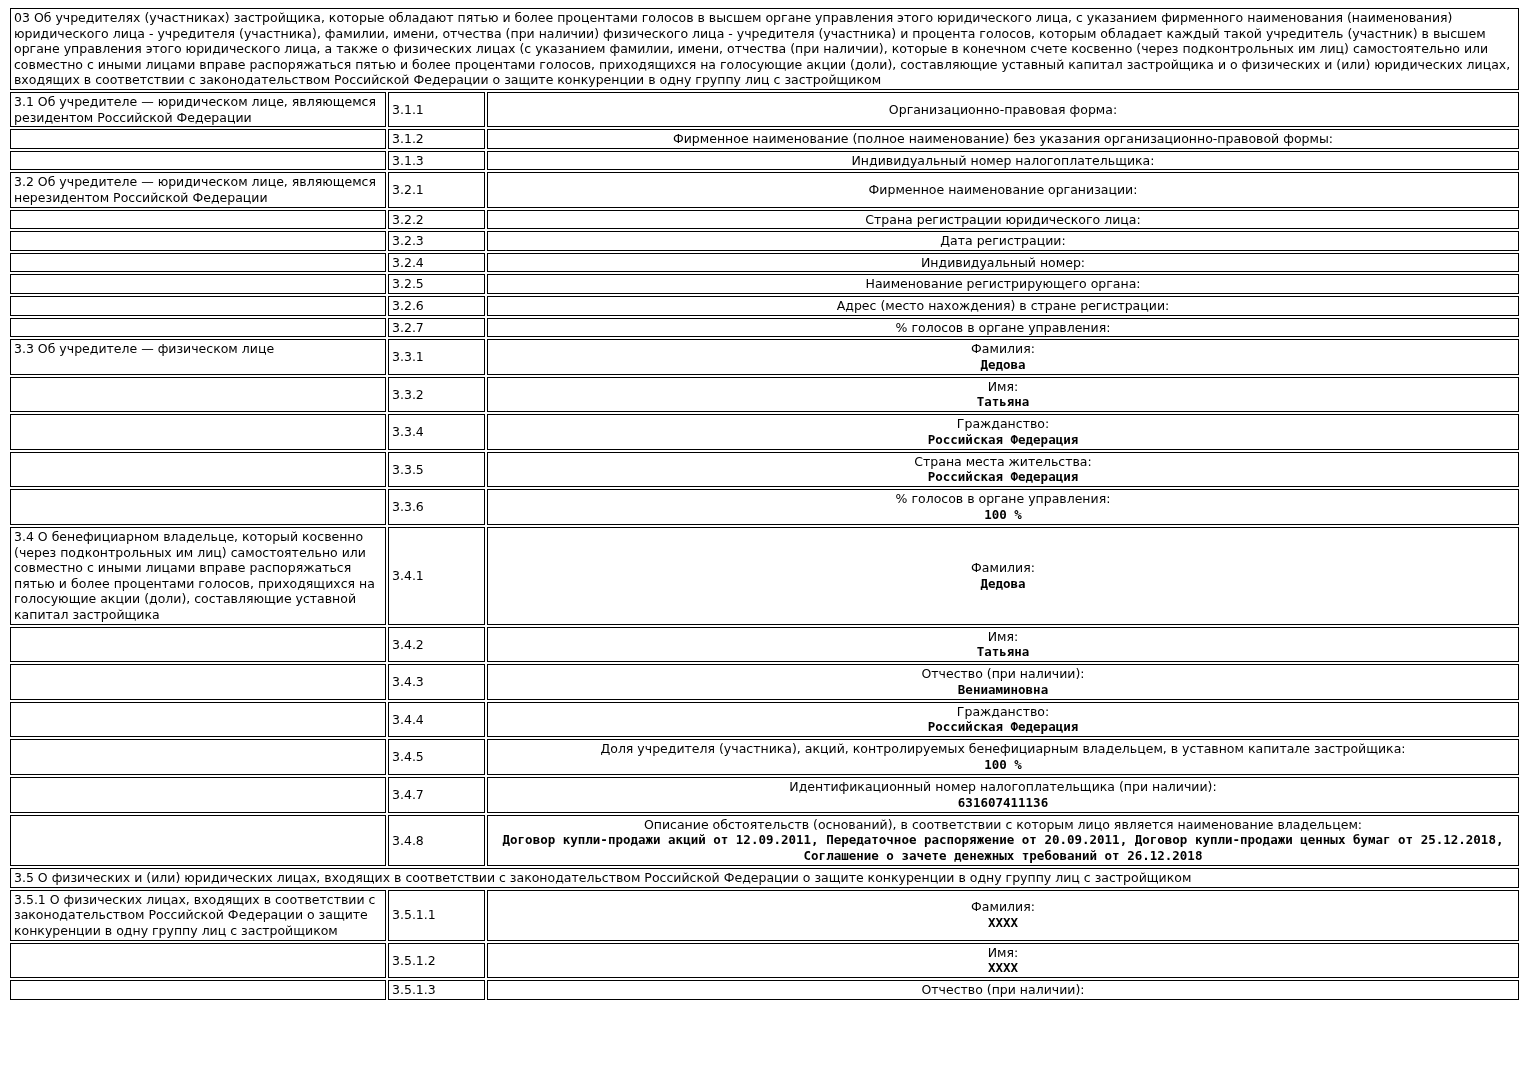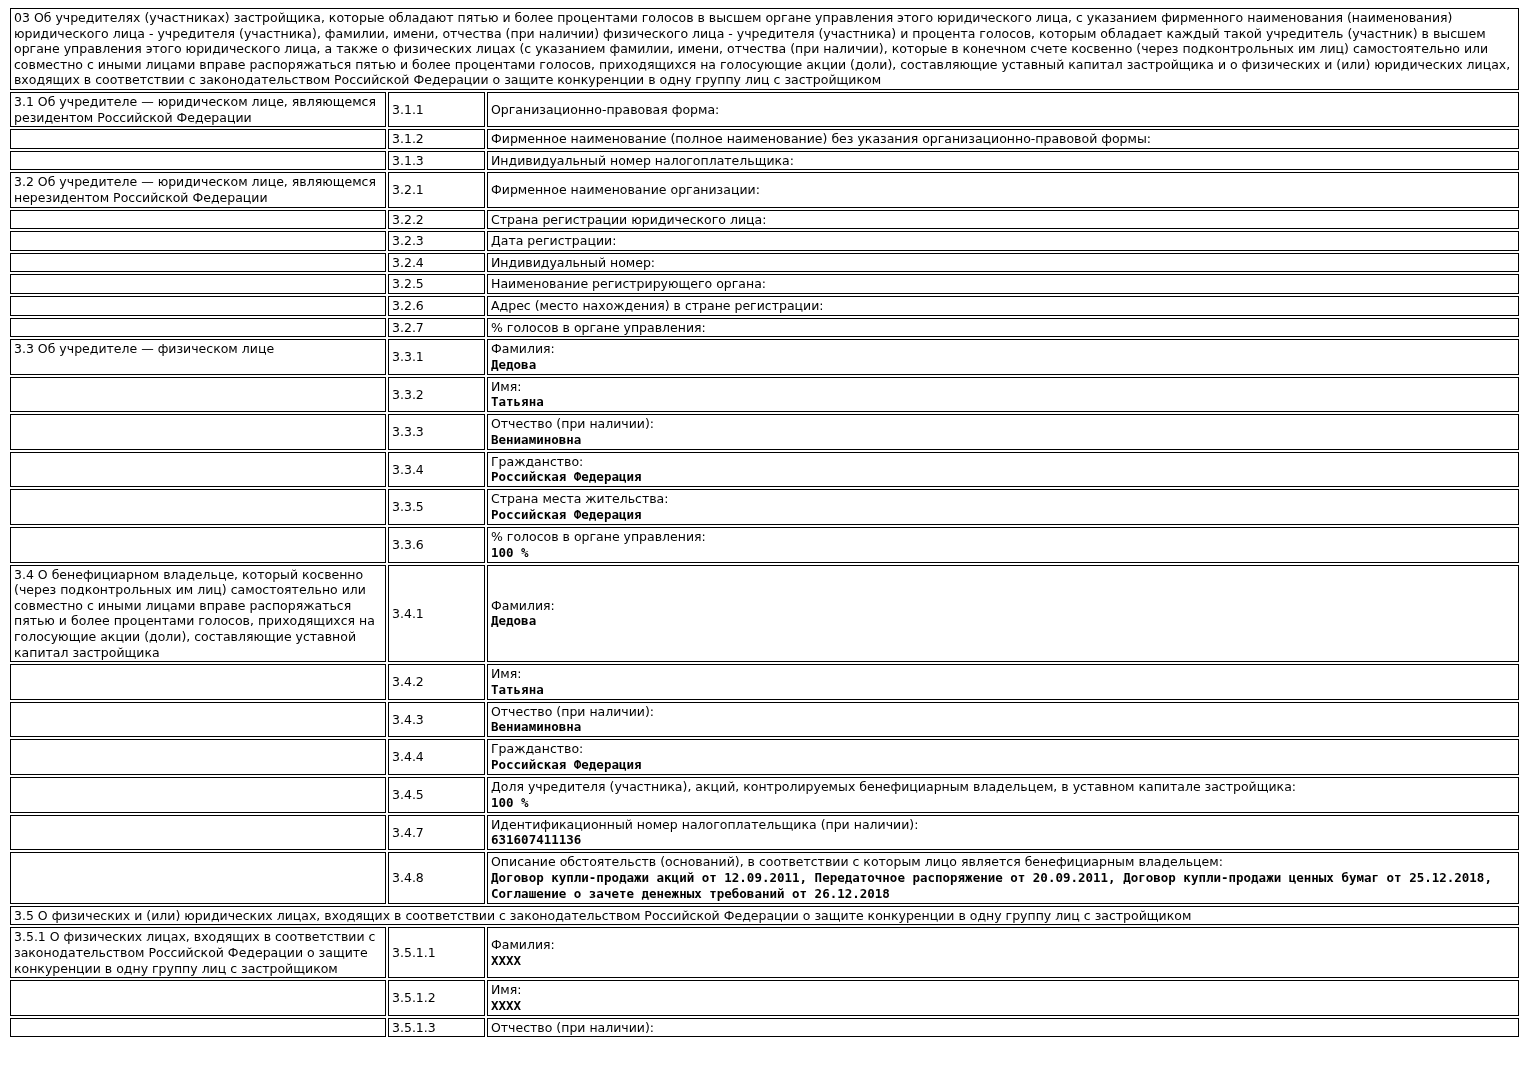--- a/index.html
+++ b/index.html
@@ -32,20 +32,21 @@
     vertical-align: top;
   }
   td.desc-cell {
     vertical-align: top;
   }
   td.num-cell {
     vertical-align: middle;
   }
   td.field-cell {
     vertical-align: middle;
+    text-align: center;
   }
   td.full-cell {
     vertical-align: middle;
   }
   .field-label {
     line-height: 15.6px;
   }
   .field-value {
     font-family: "DejaVu Sans Mono", monospace;
     font-weight: bold;
@@ -152,103 +153,95 @@
         <tr>
           <td class="cell desc-cell"></td>
           <td class="cell num-cell">3.3.2</td>
           <td class="cell field-cell">
             <div class="field-label">Имя:</div>
             <div class="field-value">Татьяна</div>
           </td>
         </tr>
         <tr>
           <td class="cell desc-cell"></td>
-          <td class="cell num-cell">3.3.3</td>
+          <td class="cell num-cell">3.3.4</td>
+          <td class="cell field-cell">
+            <div class="field-label">Гражданство:</div>
+            <div class="field-value">Российская Федерация</div>
+          </td>
+        </tr>
+        <tr>
+          <td class="cell desc-cell"></td>
+          <td class="cell num-cell">3.3.5</td>
+          <td class="cell field-cell">
+            <div class="field-label">Страна места жительства:</div>
+            <div class="field-value">Российская Федерация</div>
+          </td>
+        </tr>
+        <tr>
+          <td class="cell desc-cell"></td>
+          <td class="cell num-cell">3.3.6</td>
+          <td class="cell field-cell">
+            <div class="field-label">% голосов в органе управления:</div>
+            <div class="field-value">100 %</div>
+          </td>
+        </tr>
+        <tr>
+          <td class="cell desc-cell">3.4 О бенефициарном владельце, который косвенно (через подконтрольных им лиц) самостоятельно или совместно с иными лицами вправе распоряжаться пятью и более процентами голосов, приходящихся на голосующие акции (доли), составляющие уставной капитал застройщика</td>
+          <td class="cell num-cell">3.4.1</td>
+          <td class="cell field-cell">
+            <div class="field-label">Фамилия:</div>
+            <div class="field-value">Дедова</div>
+          </td>
+        </tr>
+        <tr>
+          <td class="cell desc-cell"></td>
+          <td class="cell num-cell">3.4.2</td>
+          <td class="cell field-cell">
+            <div class="field-label">Имя:</div>
+            <div class="field-value">Татьяна</div>
+          </td>
+        </tr>
+        <tr>
+          <td class="cell desc-cell"></td>
+          <td class="cell num-cell">3.4.3</td>
           <td class="cell field-cell">
             <div class="field-label">Отчество (при наличии):</div>
             <div class="field-value">Вениаминовна</div>
           </td>
         </tr>
         <tr>
           <td class="cell desc-cell"></td>
-          <td class="cell num-cell">3.3.4</td>
+          <td class="cell num-cell">3.4.4</td>
           <td class="cell field-cell">
             <div class="field-label">Гражданство:</div>
             <div class="field-value">Российская Федерация</div>
           </td>
         </tr>
         <tr>
           <td class="cell desc-cell"></td>
-          <td class="cell num-cell">3.3.5</td>
-          <td class="cell field-cell">
-            <div class="field-label">Страна места жительства:</div>
-            <div class="field-value">Российская Федерация</div>
-          </td>
-        </tr>
-        <tr>
-          <td class="cell desc-cell"></td>
-          <td class="cell num-cell">3.3.6</td>
-          <td class="cell field-cell">
-            <div class="field-label">% голосов в органе управления:</div>
-            <div class="field-value">100 %</div>
-          </td>
-        </tr>
-        <tr>
-          <td class="cell desc-cell">3.4 О бенефициарном владельце, который косвенно (через подконтрольных им лиц) самостоятельно или совместно с иными лицами вправе распоряжаться пятью и более процентами голосов, приходящихся на голосующие акции (доли), составляющие уставной капитал застройщика</td>
-          <td class="cell num-cell">3.4.1</td>
-          <td class="cell field-cell">
-            <div class="field-label">Фамилия:</div>
-            <div class="field-value">Дедова</div>
-          </td>
-        </tr>
-        <tr>
-          <td class="cell desc-cell"></td>
-          <td class="cell num-cell">3.4.2</td>
-          <td class="cell field-cell">
-            <div class="field-label">Имя:</div>
-            <div class="field-value">Татьяна</div>
-          </td>
-        </tr>
-        <tr>
-          <td class="cell desc-cell"></td>
-          <td class="cell num-cell">3.4.3</td>
-          <td class="cell field-cell">
-            <div class="field-label">Отчество (при наличии):</div>
-            <div class="field-value">Вениаминовна</div>
-          </td>
-        </tr>
-        <tr>
-          <td class="cell desc-cell"></td>
-          <td class="cell num-cell">3.4.4</td>
-          <td class="cell field-cell">
-            <div class="field-label">Гражданство:</div>
-            <div class="field-value">Российская Федерация</div>
-          </td>
-        </tr>
-        <tr>
-          <td class="cell desc-cell"></td>
           <td class="cell num-cell">3.4.5</td>
           <td class="cell field-cell">
             <div class="field-label">Доля учредителя (участника), акций, контролируемых бенефициарным владельцем, в уставном капитале застройщика:</div>
             <div class="field-value">100 %</div>
           </td>
         </tr>
         <tr>
           <td class="cell desc-cell"></td>
           <td class="cell num-cell">3.4.7</td>
           <td class="cell field-cell">
             <div class="field-label">Идентификационный номер налогоплательщика (при наличии):</div>
             <div class="field-value">631607411136</div>
           </td>
         </tr>
         <tr>
           <td class="cell desc-cell"></td>
           <td class="cell num-cell">3.4.8</td>
           <td class="cell field-cell">
-            <div class="field-label">Описание обстоятельств (оснований), в соответствии с которым лицо является бенефициарным владельцем:</div>
+            <div class="field-label">Описание обстоятельств (оснований), в соответствии с которым лицо является наименование владельцем:</div>
             <div class="field-value">Договор купли-продажи акций от 12.09.2011, Передаточное распоряжение от 20.09.2011, Договор купли-продажи ценных бумаг от 25.12.2018, Соглашение о зачете денежных требований от 26.12.2018</div>
           </td>
         </tr>
         <tr>
           <td colspan="3" class="cell full-cell">3.5 О физических и (или) юридических лицах, входящих в соответствии с законодательством Российской Федерации о защите конкуренции в одну группу лиц с застройщиком</td>
         </tr>
         <tr>
           <td class="cell desc-cell">3.5.1 О физических лицах, входящих в соответствии с законодательством Российской Федерации о защите конкуренции в одну группу лиц с застройщиком</td>
           <td class="cell num-cell">3.5.1.1</td>
           <td class="cell field-cell">

